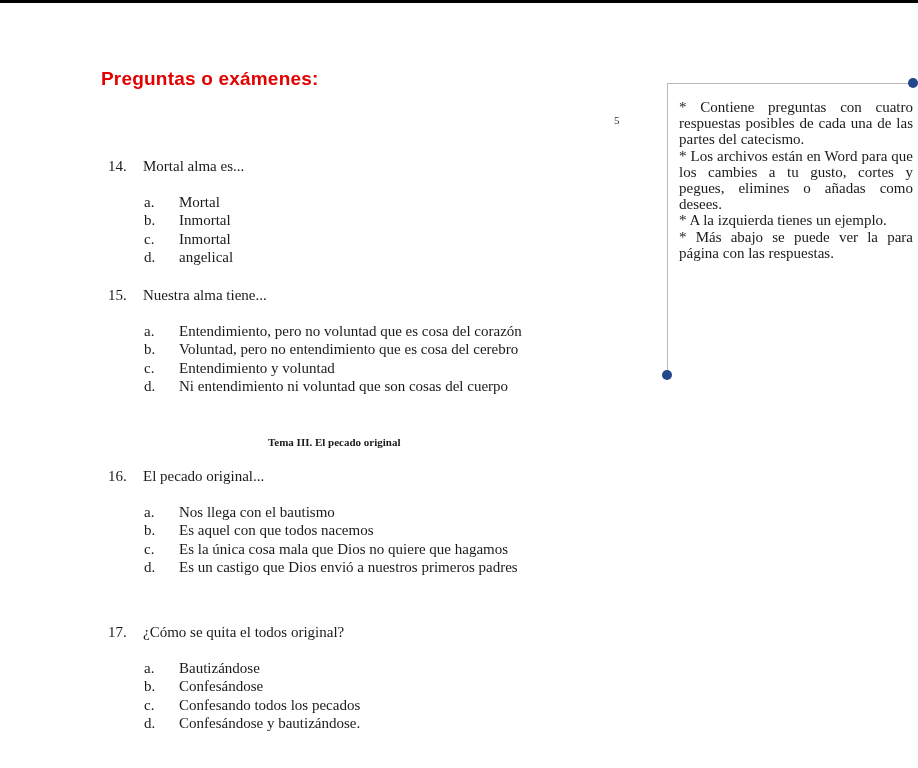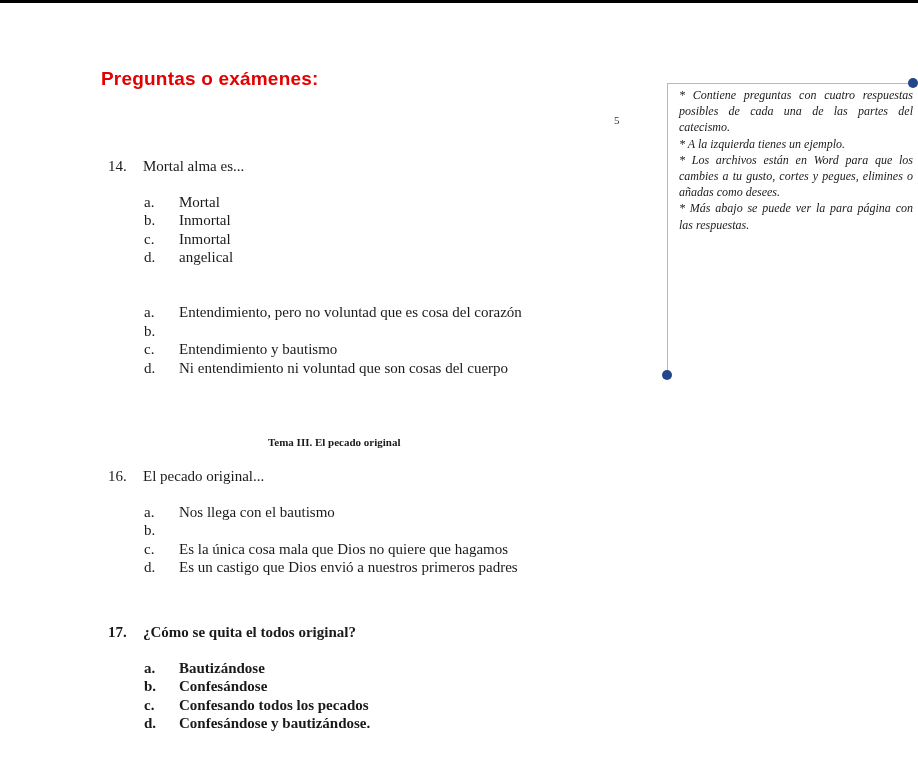--- a/index.html
+++ b/index.html
@@ -77,27 +77,26 @@
       left: 667px;
       top: 83px;
       width: 245px;
       height: 292px;
       border-top: 1px solid #b8b8b8;
       border-left: 1px solid #b8b8b8;
     }
     .callout-text {
       position: absolute;
       left: 11px;
-      top: 3px;
+      top: 15px;
       width: 234px;
-      font-size: 12px;
+      font-size: 15px;
       line-height: 16.2px;
       text-align: justify;
       color: #1a1a1a;
-      font-style: italic;
     }
     .callout-text p {
       margin: 0;
     }
     .dot {
       position: absolute;
       width: 10px;
       height: 10px;
       border-radius: 50%;
       background: #23468c;
@@ -133,31 +132,36 @@
         <span>Inmortal</span>
       </div>
     <div class="opt">
         <span class="opt-letter">d.</span>
         <span>angelical</span>
       </div>
   </div>
 </div>
 
 <div class="question" style="top:286px;">
+  <div class="q-line">
+    <span class="q-num">15.</span>
+    <span>Nuestra alma tiene...</span>
+  </div>
   <div class="opts">
     <div class="opt">
         <span class="opt-letter">a.</span>
         <span>Entendimiento, pero no voluntad que es cosa del corazón</span>
       </div>
     <div class="opt">
         <span class="opt-letter">b.</span>
-      </div>
-    <div class="opt">
-        <span class="opt-letter">c.</span>
-        <span>Entendimiento y bautismo</span>
+        <span>Voluntad, pero no entendimiento que es cosa del cerebro</span>
+      </div>
+    <div class="opt">
+        <span class="opt-letter">c.</span>
+        <span>Entendimiento y voluntad</span>
       </div>
     <div class="opt">
         <span class="opt-letter">d.</span>
         <span>Ni entendimiento ni voluntad que son cosas del cuerpo</span>
       </div>
   </div>
 </div>
 
 <div class="section-title">Tema III. El pecado original</div>
 
@@ -166,33 +170,34 @@
     <span class="q-num">16.</span>
     <span>El pecado original...</span>
   </div>
   <div class="opts">
     <div class="opt">
         <span class="opt-letter">a.</span>
         <span>Nos llega con el bautismo</span>
       </div>
     <div class="opt">
         <span class="opt-letter">b.</span>
+        <span>Es aquel con que todos nacemos</span>
       </div>
     <div class="opt">
         <span class="opt-letter">c.</span>
         <span>Es la única cosa mala que Dios no quiere que hagamos</span>
       </div>
     <div class="opt">
         <span class="opt-letter">d.</span>
         <span>Es un castigo que Dios envió a nuestros primeros padres</span>
       </div>
   </div>
 </div>
 
-<div class="question" style="top:623px;font-weight:bold;">
+<div class="question" style="top:623px;">
   <div class="q-line">
     <span class="q-num">17.</span>
     <span>¿Cómo se quita el todos original?</span>
   </div>
   <div class="opts">
     <div class="opt">
         <span class="opt-letter">a.</span>
         <span>Bautizándose</span>
       </div>
     <div class="opt">
@@ -208,17 +213,17 @@
         <span>Confesándose y bautizándose.</span>
       </div>
   </div>
 </div>
 
 <div class="callout">
   <span class="dot dot-tr"></span>
   <span class="dot dot-bl"></span>
   <div class="callout-text">
     <p>* Contiene preguntas con cuatro respuestas posibles de cada una de las partes del catecismo.</p>
+    <p>* Los archivos están en Word para que los cambies a tu gusto, cortes y pegues, elimines o añadas como desees.</p>
     <p>* A la izquierda tienes un ejemplo.</p>
-    <p>* Los archivos están en Word para que los cambies a tu gusto, cortes y pegues, elimines o añadas como desees.</p>
     <p>* Más abajo se puede ver la para página con las respuestas.</p>
   </div>
 </div>
 
 </body></html>

